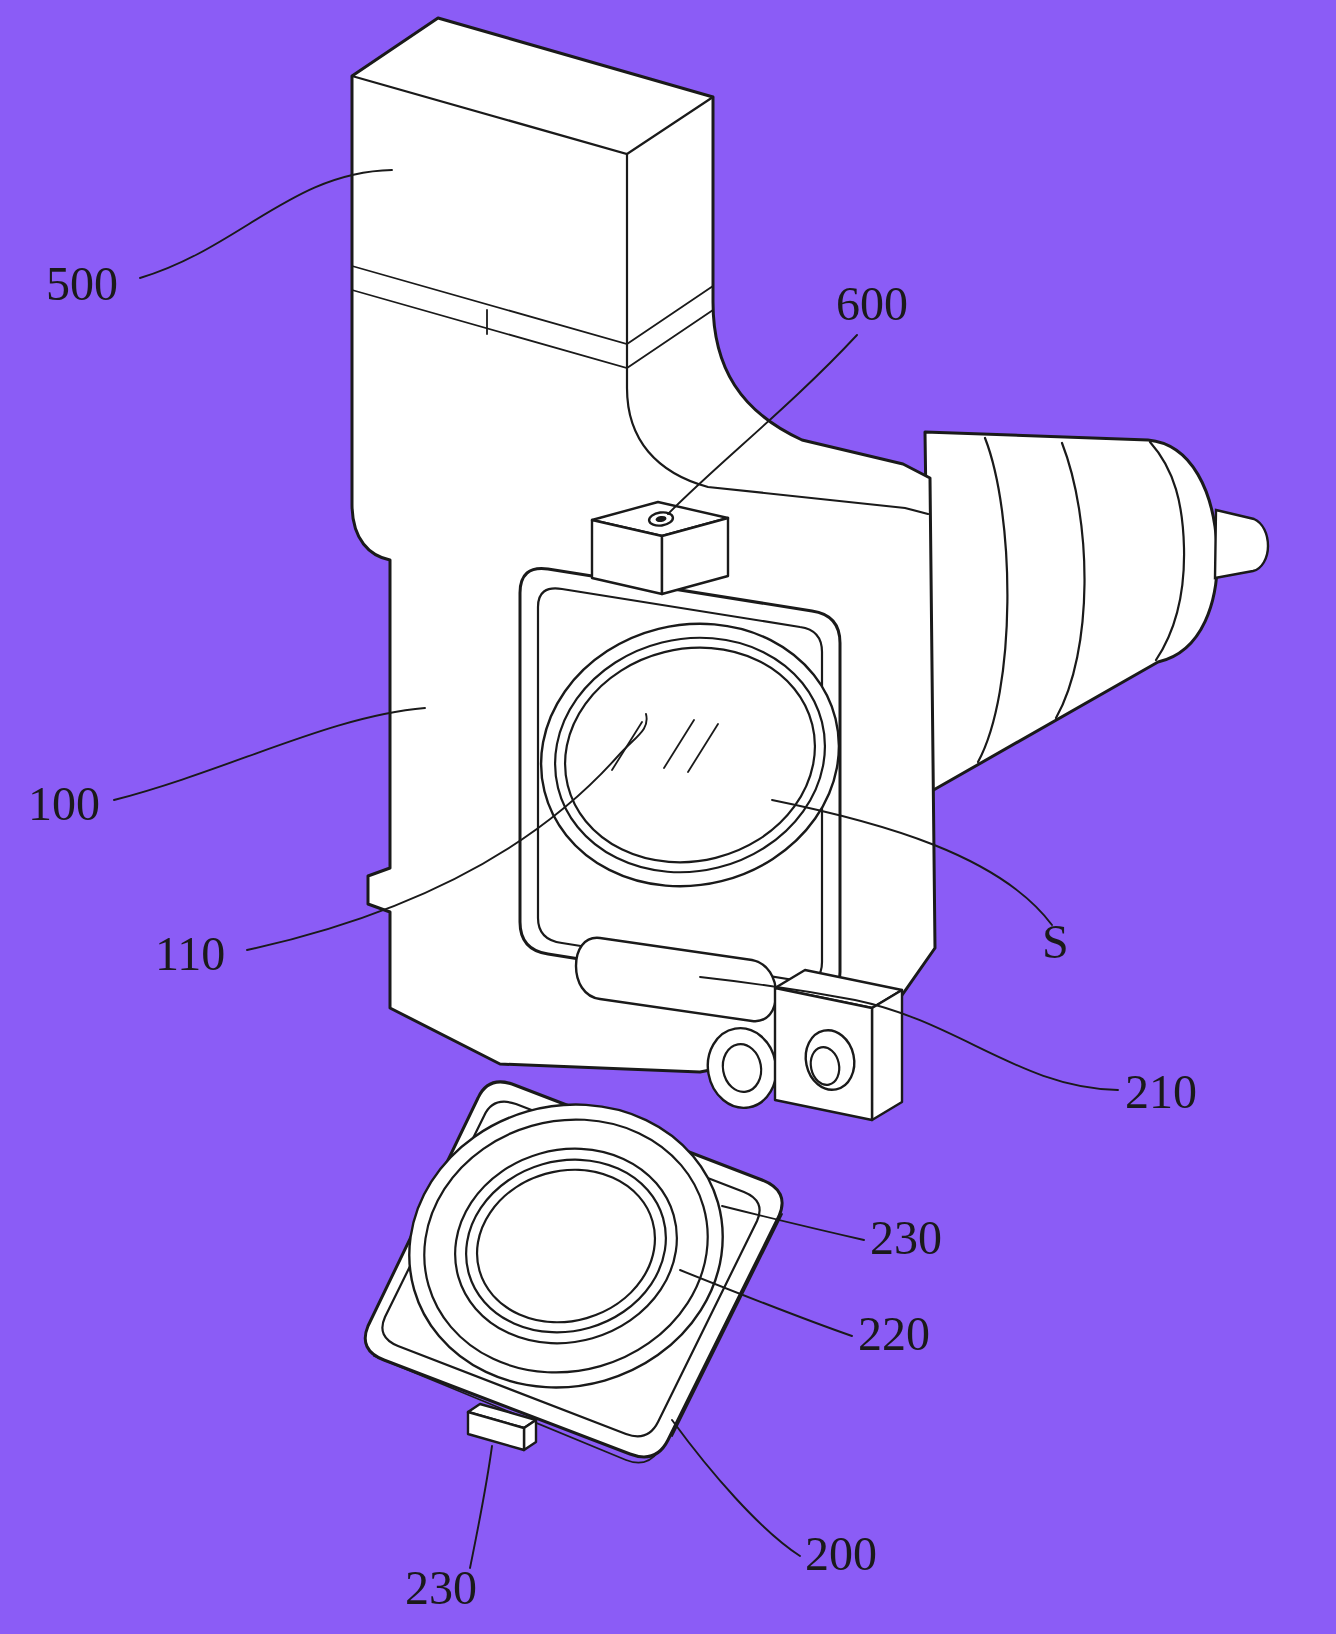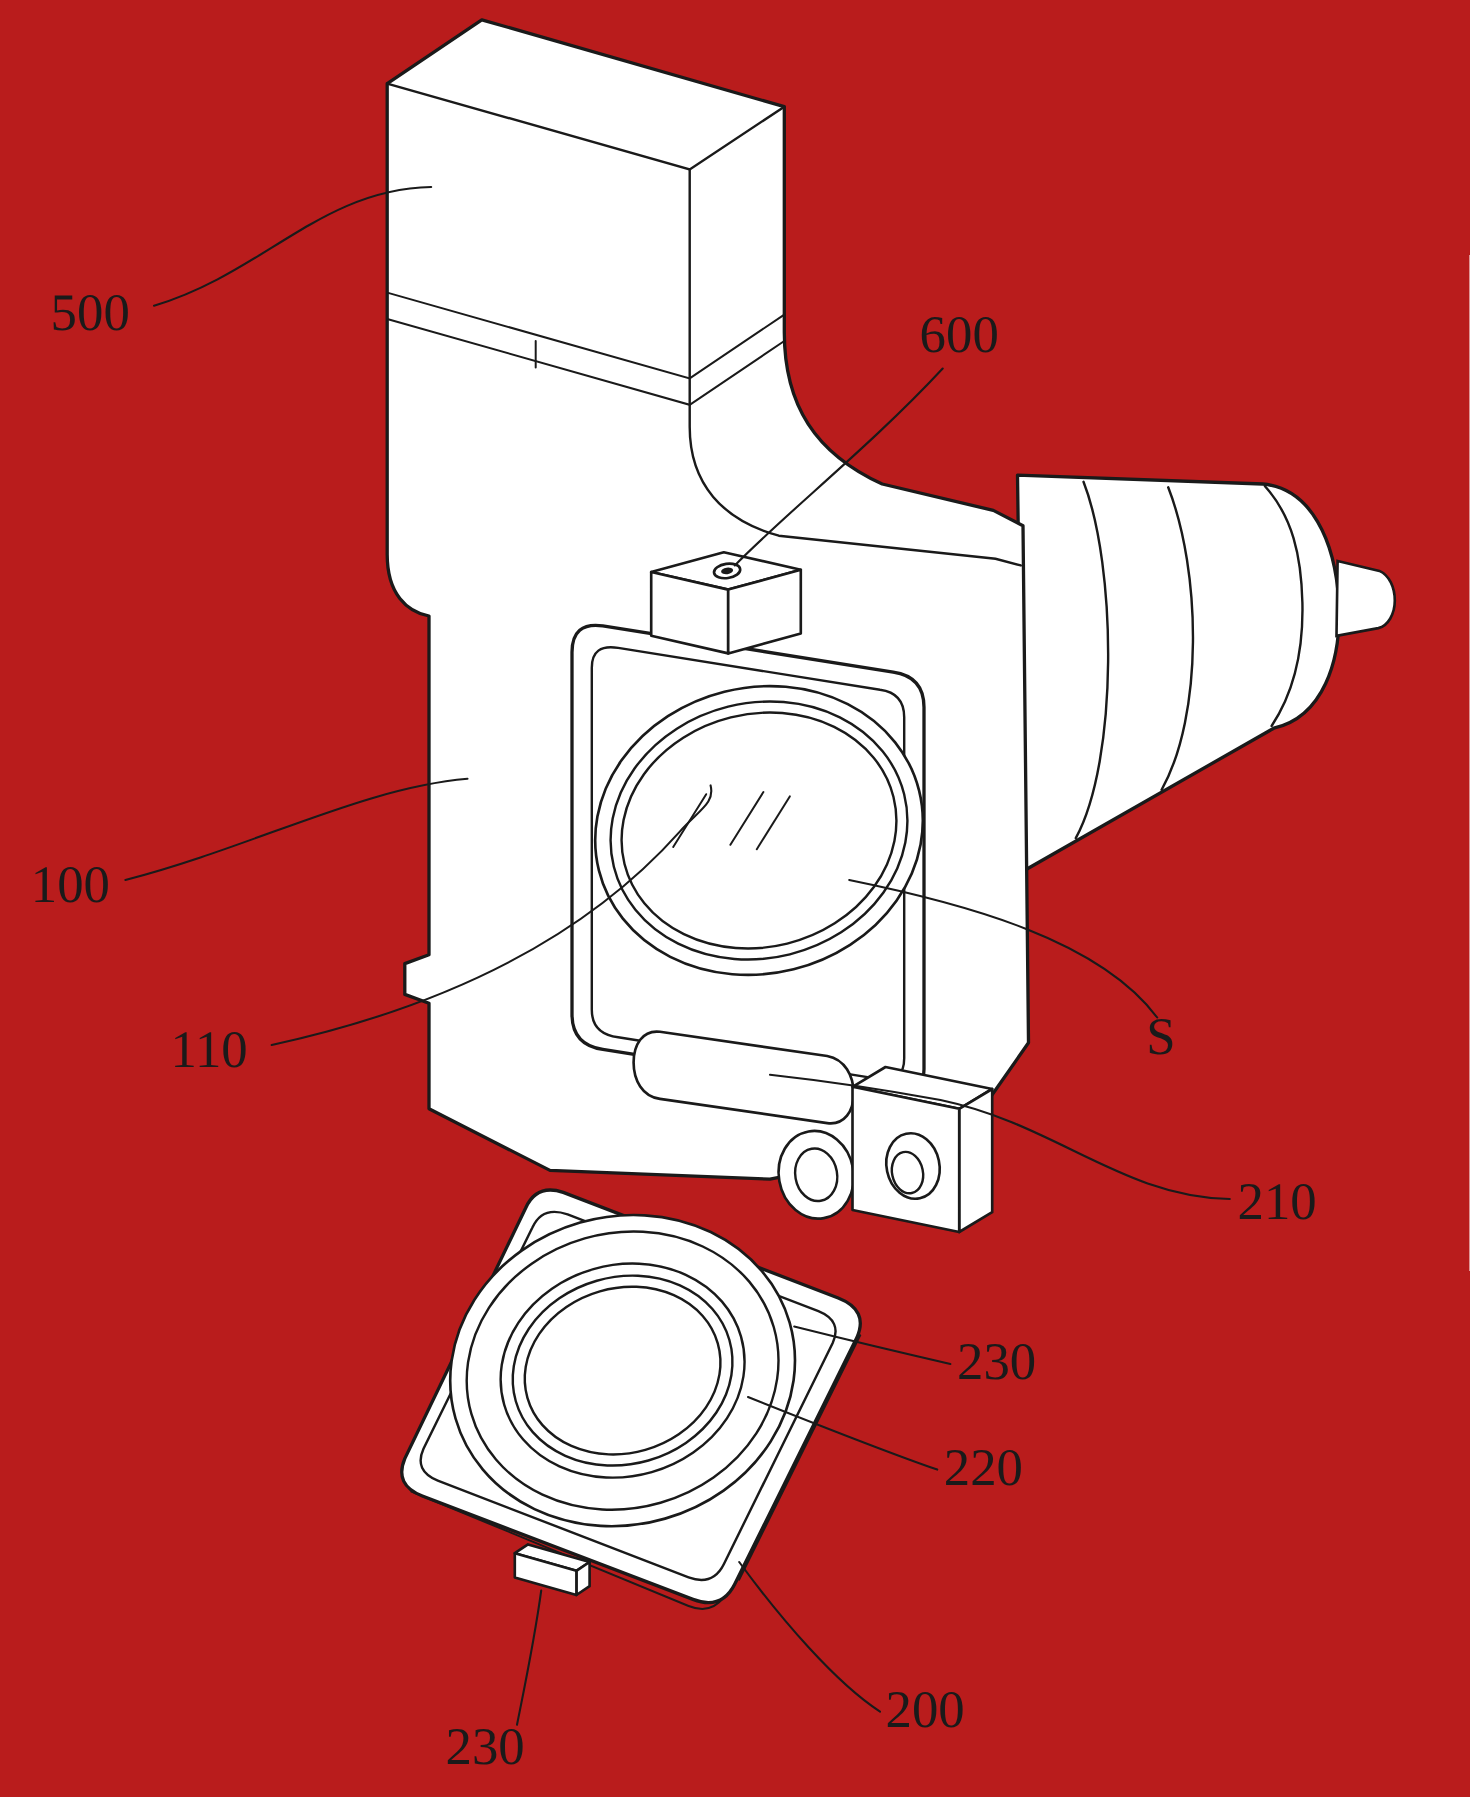--- a/index.html
+++ b/index.html
@@ -1,16 +1,16 @@
 <!DOCTYPE html>
 <html><head>
 <meta charset="utf-8">
 <style>
   html,body{margin:0;padding:0;background:#ffffff;}
-  .stage{position:relative;width:1336px;height:1634px;background:#b91c1c;overflow:hidden;}
+  .stage{position:relative;width:1336px;height:1634px;background:#8b5cf6;overflow:hidden;}
   svg{position:absolute;left:0;top:0;}
   .outline{fill:#ffffff;stroke:#1a1a1a;stroke-width:3;stroke-linejoin:round;stroke-linecap:round;}
   .face{fill:#ffffff;stroke:#1a1a1a;stroke-width:2.4;stroke-linejoin:round;}
   .line{fill:none;stroke:#1a1a1a;stroke-width:2.2;stroke-linecap:round;}
   .thin{fill:none;stroke:#1a1a1a;stroke-width:1.8;stroke-linecap:round;}
   .leader{fill:none;stroke:#1a1a1a;stroke-width:1.9;stroke-linecap:round;}
   .whitefill{fill:#ffffff;stroke:#1a1a1a;stroke-width:2.4;}
   .darkfill{fill:#1a1a1a;stroke:none;}
   .lbl{font-family:"Liberation Serif", serif;font-size:48px;fill:#1a1a1a;}
 </style>

